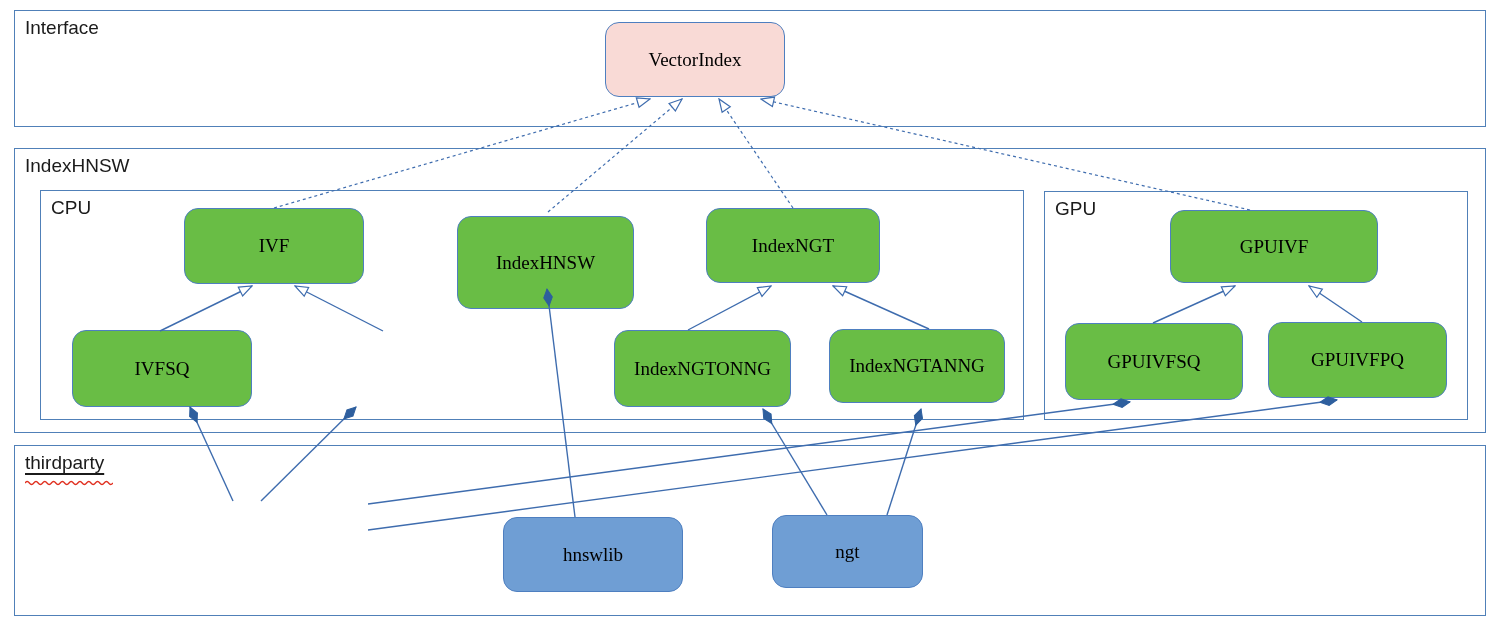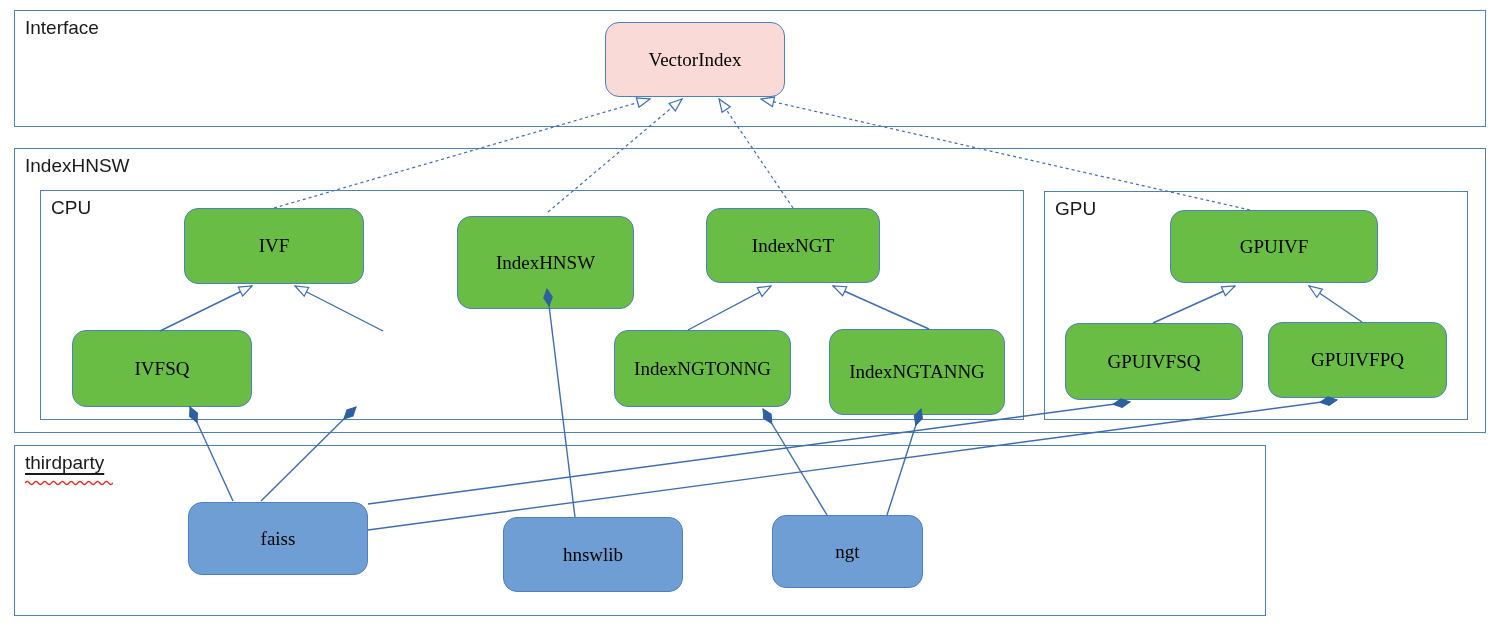--- a/index.html
+++ b/index.html
@@ -48,43 +48,42 @@
   </div>
 
   <div class="container" style="left:40px;top:190px;width:984px;height:230px">
     <div class="container-label">CPU</div>
   </div>
 
   <div class="container" style="left:1044px;top:191px;width:424px;height:229px">
     <div class="container-label">GPU</div>
   </div>
 
-  <div class="container" style="left:14px;top:445px;width:1252px;height:171px">
+  <div class="container" style="left:14px;top:445px;width:1472px;height:171px">
     <div class="container-label">
       <span class="tp-underline">thirdparty</span>
       <svg class="squiggle" width="88" height="6">
         <path d="M0,3 q2.2,-3 4.4,0 t4.4,0 t4.4,0 t4.4,0 t4.4,0 t4.4,0 t4.4,0 t4.4,0 t4.4,0 t4.4,0 t4.4,0 t4.4,0 t4.4,0 t4.4,0 t4.4,0 t4.4,0 t4.4,0 t4.4,0 t4.4,0 t4.4,0"></path>
       </svg>
     </div>
   </div>
 
   <div class="node pink" style="left:605px;top:22px;width:180px;height:75px">VectorIndex</div>
 
   <div class="node green" style="left:184px;top:208px;width:180px;height:76px">IVF</div>
   <div class="node green" style="left:457px;top:216px;width:177px;height:93px">IndexHNSW</div>
   <div class="node green" style="left:72px;top:330px;width:180px;height:77px">IVFSQ</div>
   <div class="node green" style="left:706px;top:208px;width:174px;height:75px">IndexNGT</div>
   <div class="node green" style="left:614px;top:330px;width:177px;height:77px">IndexNGTONNG</div>
-  <div class="node green" style="left:829px;top:329px;width:176px;height:86px">IndexNGTANNG</div>
+  <div class="node green" style="left:829px;top:329px;width:176px;height:74px">IndexNGTANNG</div>
 
   <div class="node green" style="left:1170px;top:210px;width:208px;height:73px">GPUIVF</div>
   <div class="node green" style="left:1065px;top:323px;width:178px;height:77px">GPUIVFSQ</div>
   <div class="node green" style="left:1268px;top:322px;width:179px;height:76px">GPUIVFPQ</div>
 
-  <div class="node blue" style="left:188px;top:502px;width:180px;height:73px">faiss</div>
   <div class="node blue" style="left:503px;top:517px;width:180px;height:75px">hnswlib</div>
   <div class="node blue" style="left:772px;top:515px;width:151px;height:73px">ngt</div>
 
   <svg class="edges" width="1503" height="628" viewBox="0 0 1503 628">
     <defs>
       <marker id="tri" viewBox="0 0 15 13" markerWidth="15" markerHeight="13" refX="14" refY="6.5" orient="auto" markerUnits="userSpaceOnUse">
         <path class="tri-head" d="M1.2,1.6 L14,6.5 L1.2,11.4 Z"></path>
       </marker>
       <marker id="dia" viewBox="0 0 20 11" markerWidth="20" markerHeight="11" refX="18.5" refY="5.5" orient="auto" markerUnits="userSpaceOnUse">
         <path class="dia-head" d="M1.5,5.5 L10,1.2 L18.5,5.5 L10,9.8 Z"></path>

